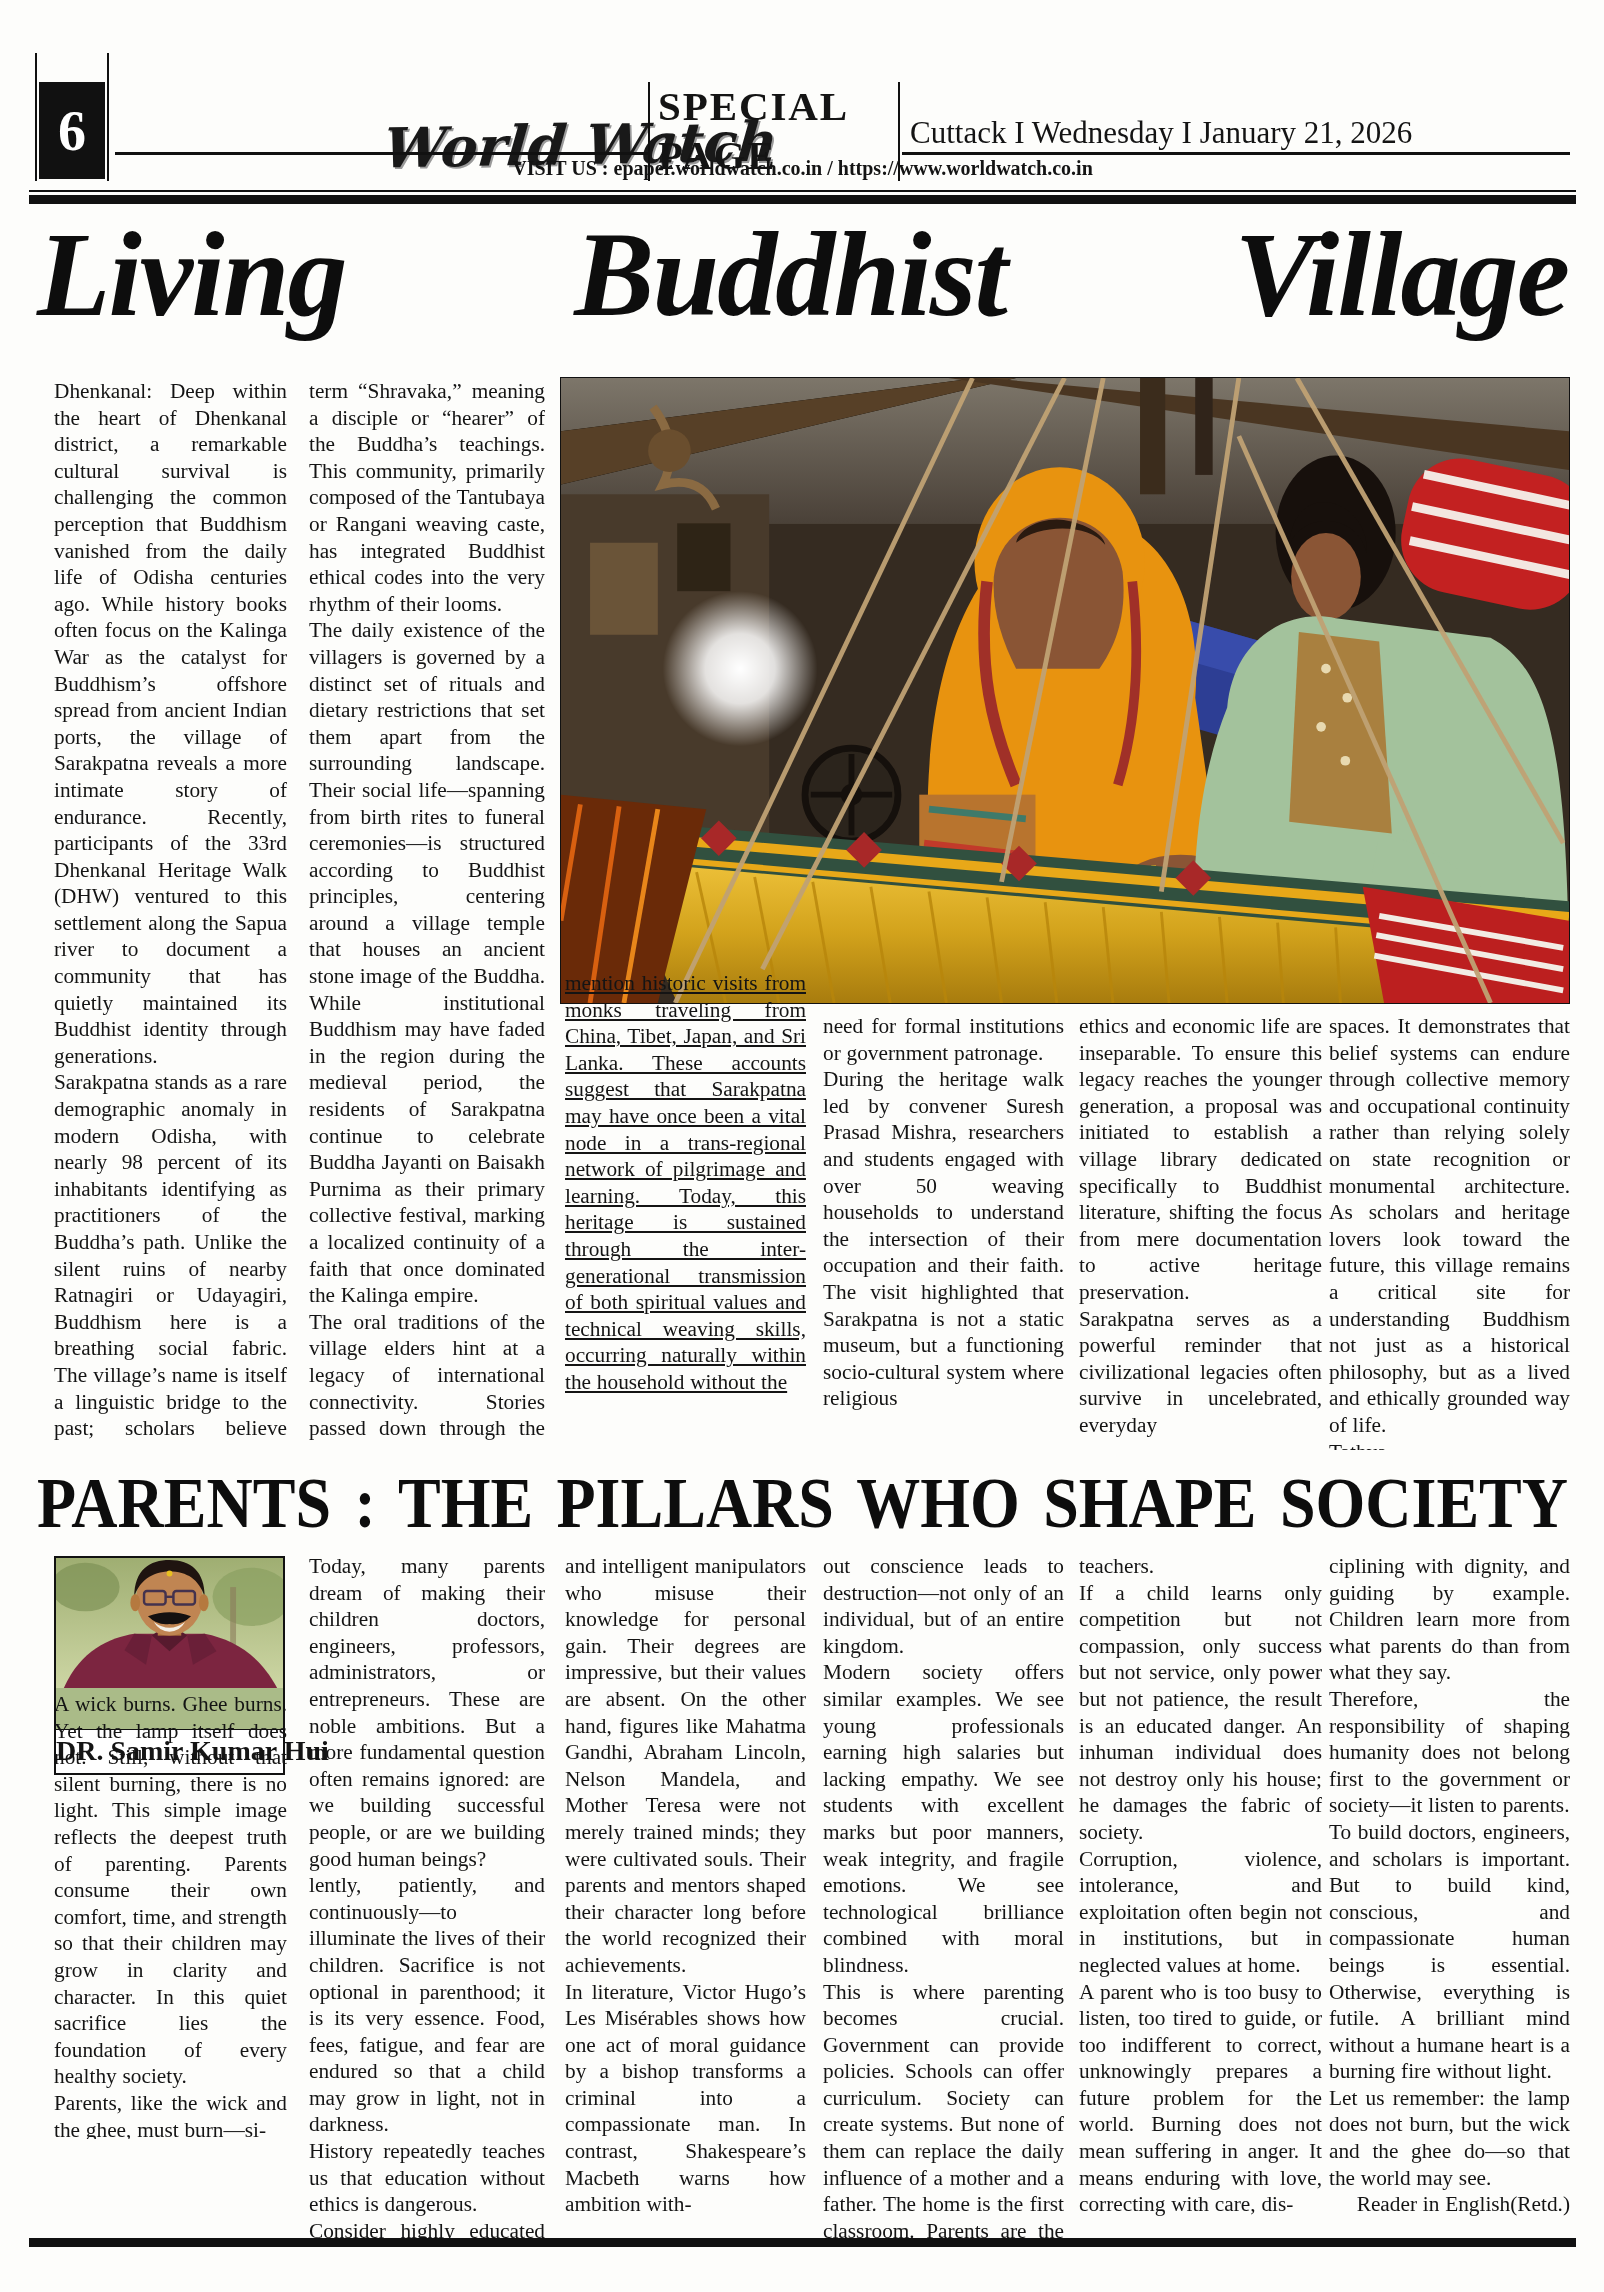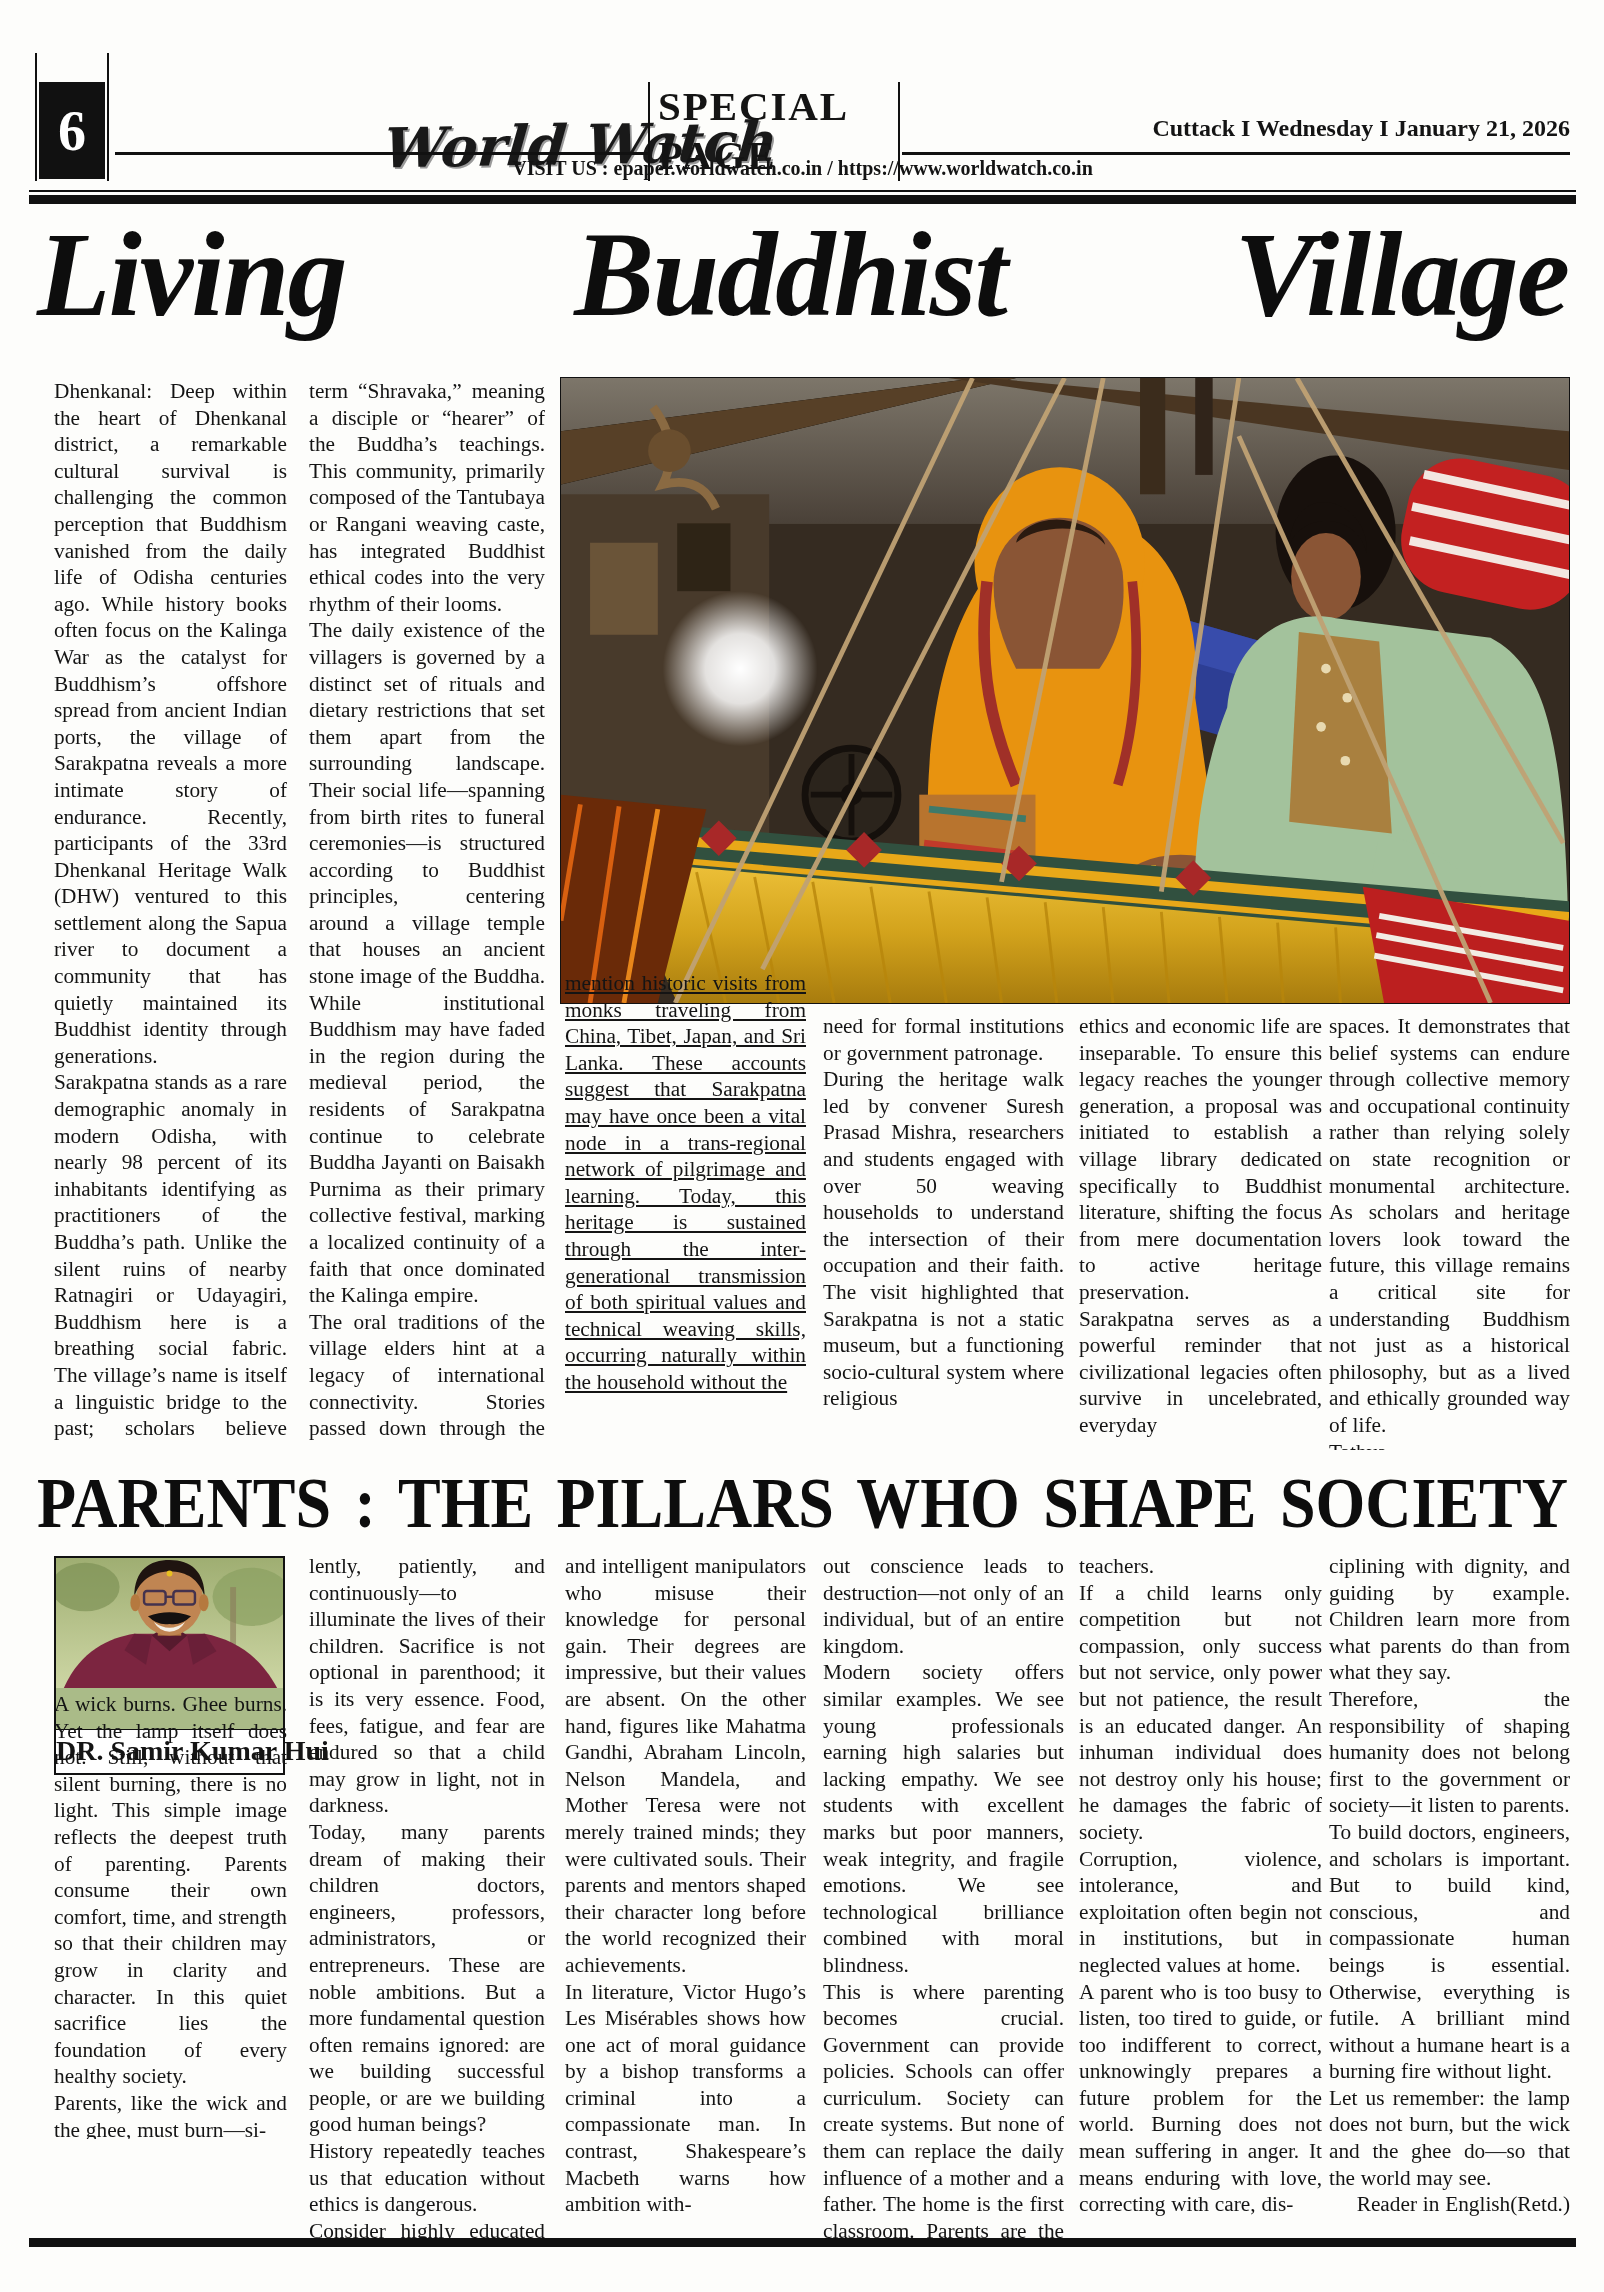--- a/index.html
+++ b/index.html
@@ -9,21 +9,21 @@
   
   .vline{position:absolute;width:1.9px;background:#111;}
   .hline{position:absolute;height:2.9px;background:#111;}
   .pagenum-box{position:absolute;left:39px;top:82px;width:66px;height:97px;background:#111;
                color:#fff;font-size:56px;font-weight:bold;display:flex;align-items:center;justify-content:center;}
   .masthead{position:absolute;left:427px;top:70px;width:311px;height:107px;display:flex;align-items:flex-end;justify-content:center;
             font-family:"DejaVu Serif",serif;font-style:italic;font-weight:bold;font-size:55px;color:#191919;
             transform:skewX(-6deg) rotate(-1deg);text-shadow:1.9px 1.9px 0 #9a9a9a;white-space:nowrap;}
   .section-label{position:absolute;left:658px;top:82px;width:233px;text-align:left;font-weight:bold;
                  font-size:41px;line-height:49px;letter-spacing:1.9px;}
-  .dateline{position:absolute;left:910px;top:115px;width:660px;font-weight:bold;font-size:24px;white-space:nowrap;text-align:right;}
+  .dateline{position:absolute;left:910px;top:115px;width:660px;font-weight:normal;font-size:31px;white-space:nowrap;}
   .visit-line{position:absolute;left:0;top:157px;width:100%;text-align:center;font-weight:bold;font-size:20px;}
   .rule-thin{position:absolute;left:29px;top:190px;width:1547px;height:1.9px;background:#111;}
   .rule-thick{position:absolute;left:29px;top:195px;width:1547px;height:8.7px;background:#111;}
   .rule-bottom{position:absolute;left:29px;top:2238px;width:1547px;height:8.7px;background:#111;}
 
   
   .headline1{position:absolute;left:37px;top:202px;width:1531px;font-weight:bold;font-size:120px;line-height:146px;
              letter-spacing:-1.9px;text-align:justify;text-align-last:justify;white-space:nowrap;color:#0d0d0d;font-style:italic;}
   .headline2{position:absolute;left:37px;top:1461px;width:1531px;font-weight:bold;font-size:64px;line-height:76px;
              text-align:justify;text-align-last:justify;white-space:nowrap;color:#0d0d0d;
@@ -263,22 +263,22 @@
       <path d="M100,66 Q116,78 132,66 Q126,76 116,76 Q106,76 100,66 Z" fill="#f4efe6"></path>
     </svg>
     <div class="photo2-caption">DR. Samir Kumar Hui</div>
   </div>
 
   <div class="col" style="left:54px;top:1691px;width:233px;height:448px;">
       <p>A wick burns. Ghee burns. Yet the lamp itself does not. Still, without that silent burning, there is no light. This simple image reflects the deepest truth of parenting. Parents consume their own comfort, time, and strength so that their children may grow in clarity and character. In this quiet sacrifice lies the foundation of every healthy society.</p>
       <p>Parents, like the wick and the ghee, must burn—si-</p>
     </div>
   <div class="col" style="left:309px;top:1553px;width:236px;height:685px;">
+      <p>Today, many parents dream of making their children doctors, engineers, professors, administrators, or entrepreneurs. These are noble ambitions. But a more fundamental question often remains ignored: are we building successful people, or are we building good human beings?</p>
       <p>lently, patiently, and continuously—to illuminate the lives of their children. Sacrifice is not optional in parenthood; it is its very essence. Food, fees, fatigue, and fear are endured so that a child may grow in light, not in darkness.</p>
-      <p>Today, many parents dream of making their children doctors, engineers, professors, administrators, or entrepreneurs. These are noble ambitions. But a more fundamental question often remains ignored: are we building successful people, or are we building good human beings?</p>
       <p>History repeatedly teaches us that education without ethics is dangerous.</p>
       <p>Consider highly educated criminals, corrupt officials,</p>
     </div>
   <div class="col" style="left:565px;top:1553px;width:241px;height:685px;">
       <p>and intelligent manipulators who misuse their knowledge for personal gain. Their degrees are impressive, but their values are absent. On the other hand, figures like Mahatma Gandhi, Abraham Lincoln, Nelson Mandela, and Mother Teresa were not merely trained minds; they were cultivated souls. Their parents and mentors shaped their character long before the world recognized their achievements.</p>
       <p>In literature, Victor Hugo’s Les Misérables shows how one act of moral guidance by a bishop transforms a criminal into a compassionate man. In contrast, Shakespeare’s Macbeth warns how ambition with-</p>
     </div>
   <div class="col" style="left:823px;top:1553px;width:241px;height:685px;">
       <p>out conscience leads to destruction—not only of an individual, but of an entire kingdom.</p>
       <p>Modern society offers similar examples. We see young professionals earning high salaries but lacking empathy. We see students with excellent marks but poor manners, weak integrity, and fragile emotions. We see technological brilliance combined with moral blindness.</p>

